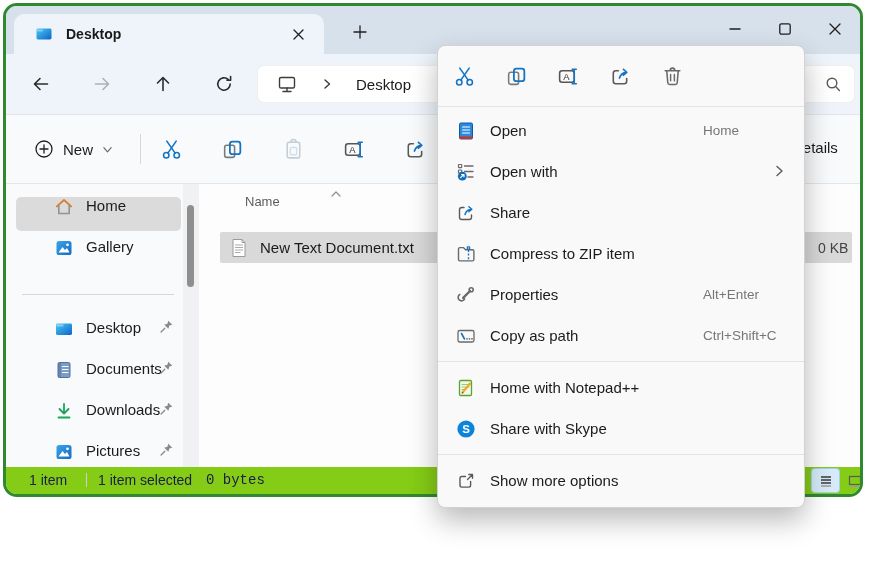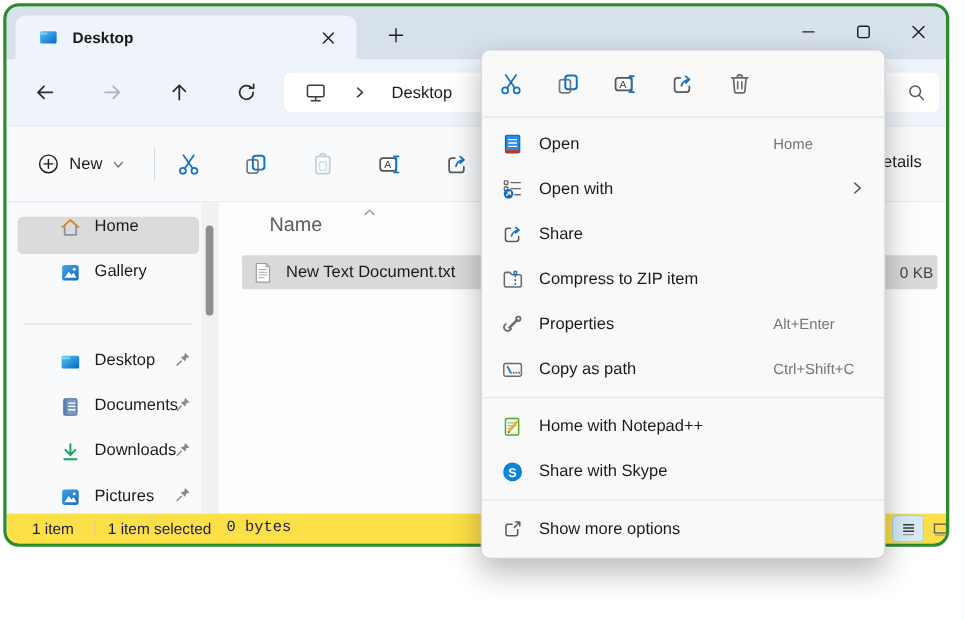--- a/index.html
+++ b/index.html
@@ -45,29 +45,29 @@
   .side-item { position:absolute; left:10px; width:165px; height:34px; display:flex; align-items:flex-start; border-radius:5px; }
   .side-item .s-icon { margin-left:38px; width:20px; height:20px; display:inline-flex; }
   .side-item .s-label { margin-left:12px; font-size:15px; color:#1b1b1b; white-space:nowrap; }
   .side-item .s-pin { position:absolute; right:6px; width:16px; height:16px; display:inline-flex; }
   .side-item.selected { background:#dbdbdb; }
   .side-sep { position:absolute; left:16px; width:152px; height:1px; background:#d8d8d8; }
   .v-scroll-track { position:absolute; left:177px; top:0; width:16px; bottom:0; background:#eff1f2; }
   .v-scroll-thumb { position:absolute; left:4px; top:21px; width:7px; height:82px; background:#8f8f8f; border-radius:4px; }
 
   .filearea { position:absolute; left:193px; top:0; right:0; bottom:0; background:#fdfdfe; }
-  .col-header { position:absolute; left:46px; top:10px; font-size:18px; color:#5c5c5c; }
+  .col-header { position:absolute; left:46px; top:10px; font-size:13px; color:#5c5c5c; }
   .sort-chevron { position:absolute; left:131px; top:0; }
   .file-row { position:absolute; left:21px; top:48px; width:632px; height:31px; background:#d9d9d9; border-radius:2px; display:flex; align-items:center; }
   .file-row .f-icon { margin-left:10px; width:18px; height:20px; display:inline-flex; }
   .file-row .f-name { margin-left:12px; font-size:15px; color:#1a1a1a; }
   .file-row .f-size { position:absolute; left:598px; font-size:14px; color:#444444; }
 
   
-  .statusbar { position:absolute; left:0; right:0; bottom:0; height:27px; background:#fde047; font-size:14px; color:#1c1c45; }
+  .statusbar { position:absolute; left:0; right:0; bottom:0; height:27px; background:#84cc16; font-size:14px; color:#1c1c45; }
   .sb-items { position:absolute; left:23px; top:5px; }
   .sb-div { position:absolute; left:80px; top:6px; width:1px; height:14px; background:#cfcfcf; }
   .sb-selected { position:absolute; left:92px; top:5px; }
   .sb-size { position:absolute; left:200px; top:5px;font-family:Liberation Mono, monospace; }
   .view-btn { position:absolute; top:2px; height:23px; display:flex; align-items:center; justify-content:center; border-radius:3px; }
   .view-details { left:806px; width:27px; background:#d6eaf8; box-shadow:0 0 0 1px #a6cfec; }
   .view-thumbs { left:838px; width:22px; }
 
   
   .context-menu { position:absolute; left:437px; top:45px; width:368px; background:#f9f9f9;

